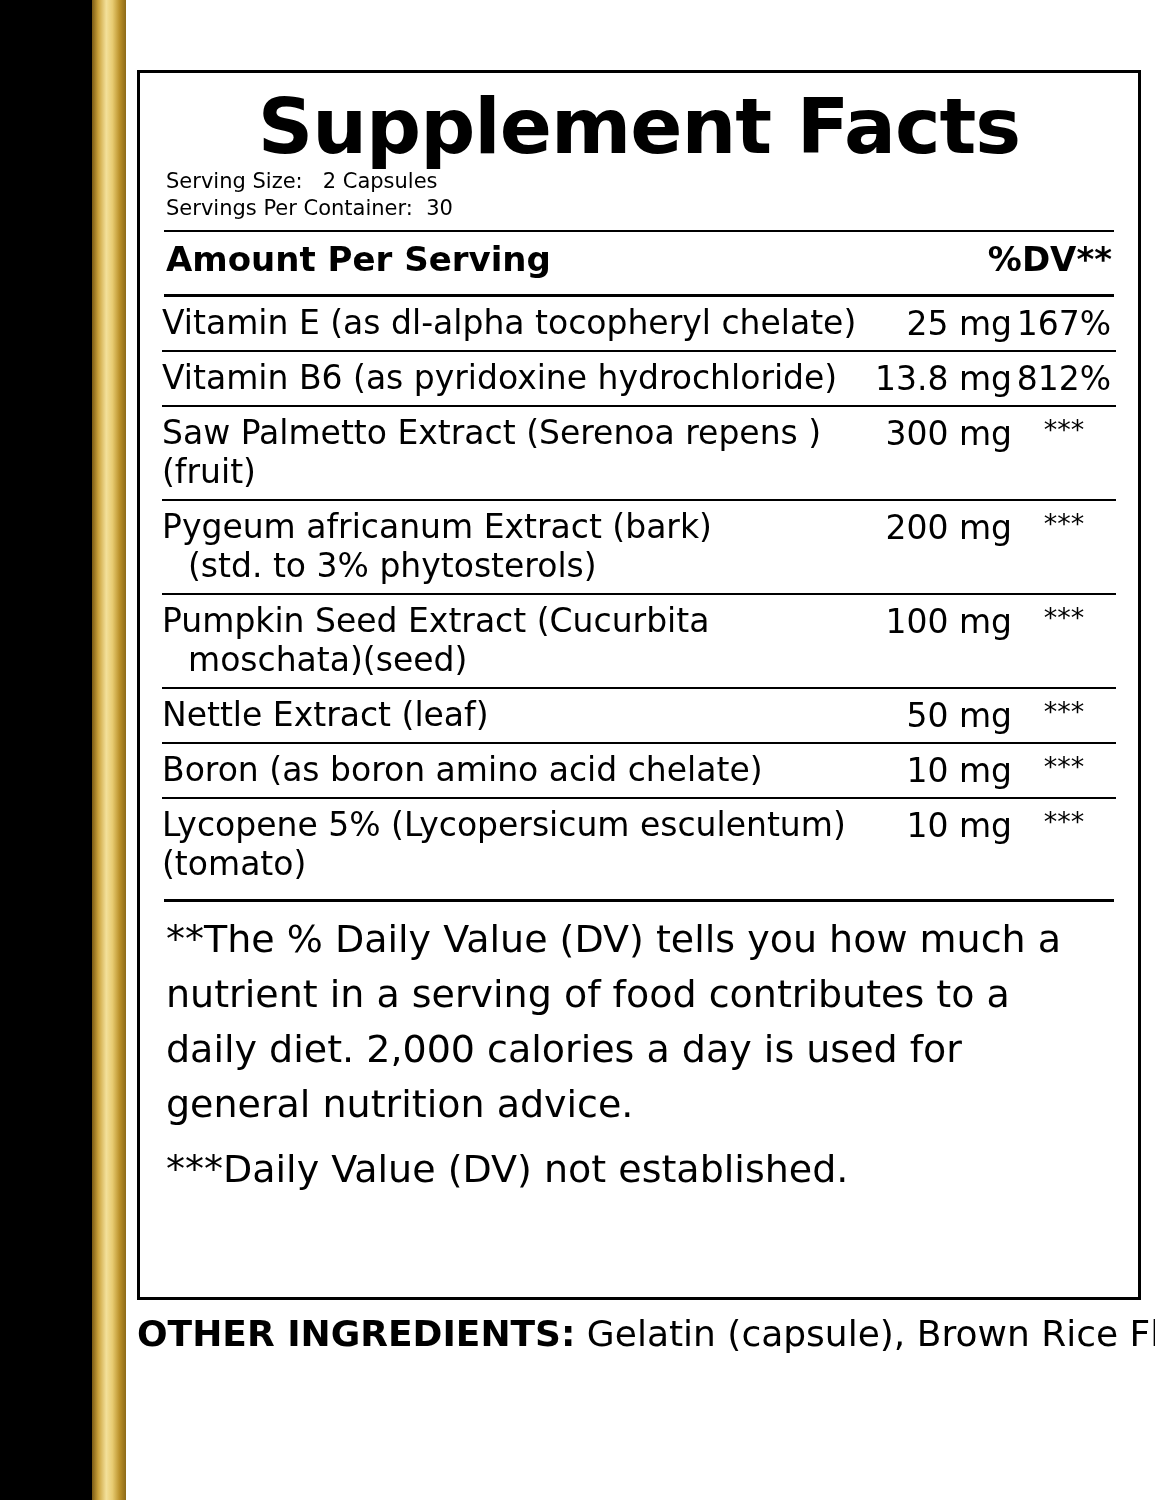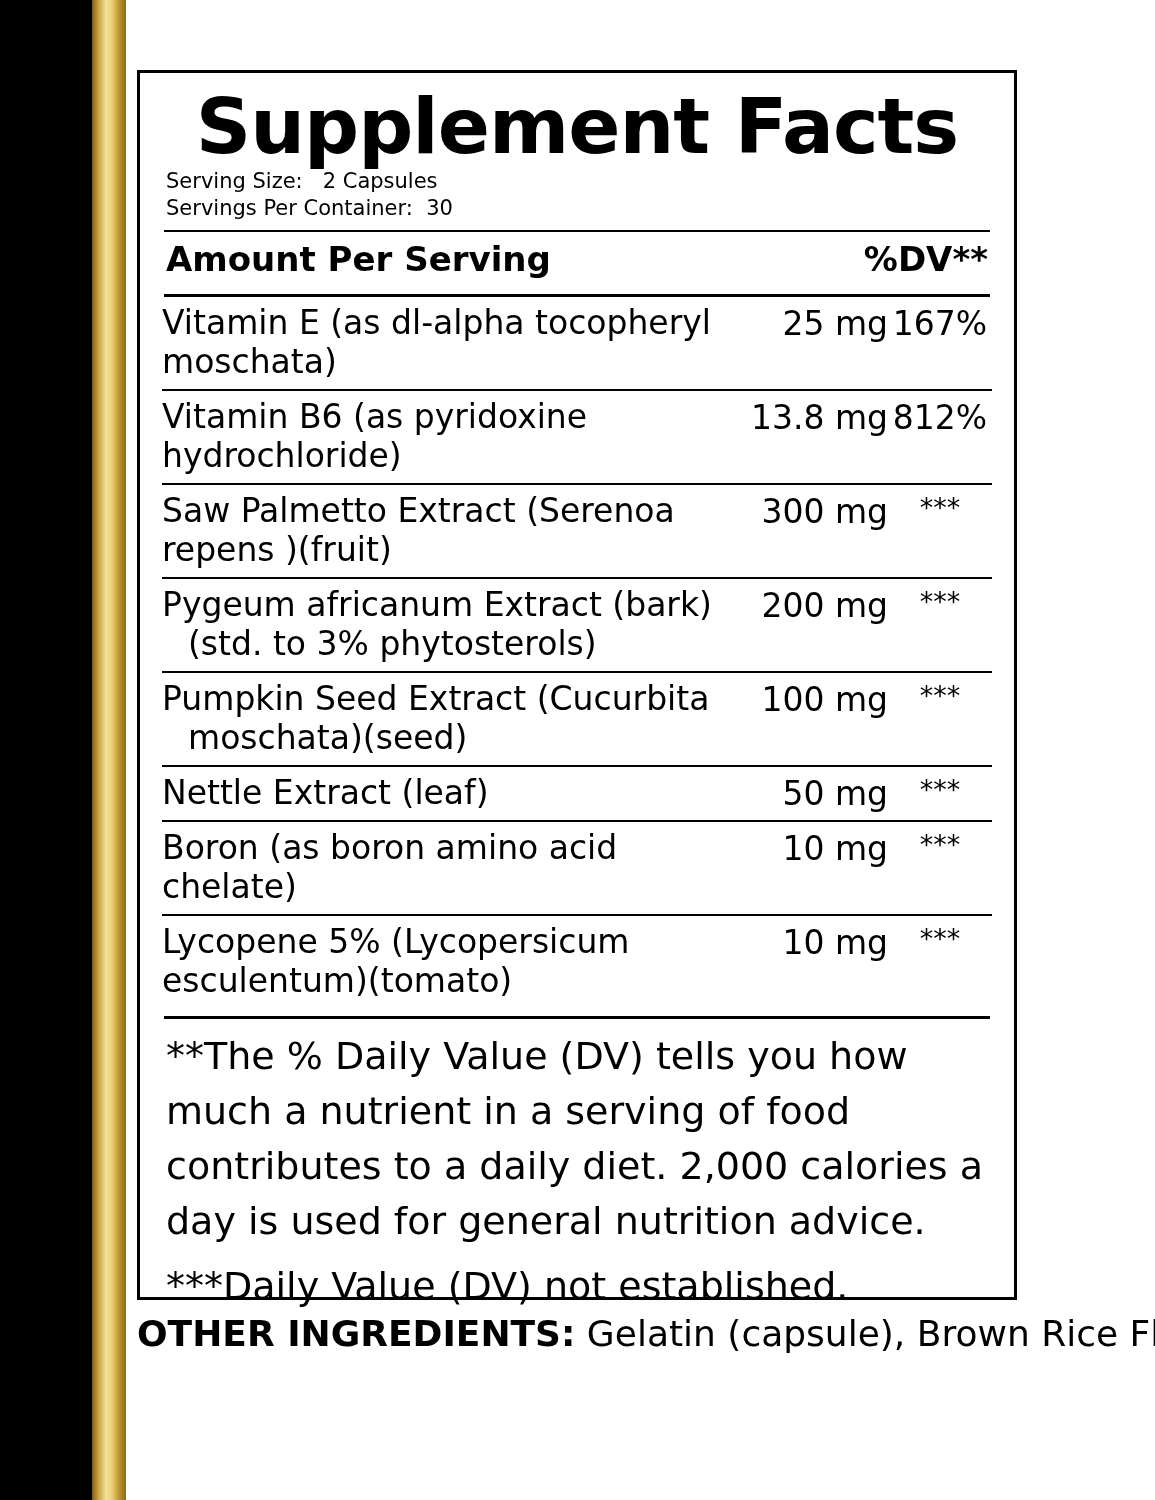--- a/index.html
+++ b/index.html
@@ -37,21 +37,21 @@
         #e8cc72 60%,
         #b98f28 82%,
         #8d6a18 100%);
   }
 
   
   .facts-panel {
     position: absolute;
     left: 137px;
     top: 70px;
-    width: 880px;
+    width: 1004px;
     height: 1230px;
     border: 3px solid #000;
     box-sizing: border-box;
     background: #fff;
   }
   .panel-inner {
     padding: 0 22px;
   }
 
   .title {
@@ -178,21 +178,21 @@
     <div class="amount-row">
       <span>Amount Per Serving</span>
       <span>%DV**</span>
     </div>
 
     <hr class="rule">
 
     <table class="ingredients">
       <tbody>
         <tr>
-          <td class="name">Vitamin E (as dl-alpha tocopheryl moschata)</td>
+          <td class="name">Vitamin E (as dl-alpha tocopheryl chelate)</td>
           <td class="amt">25 mg</td>
           <td class="dv">167%</td>
         </tr>
         <tr class="group-gap">
           <td class="name">Vitamin B6 (as pyridoxine hydrochloride)</td>
           <td class="amt">13.8 mg</td>
           <td class="dv">812%</td>
         </tr>
         <tr>
           <td class="name">Saw Palmetto Extract (Serenoa repens )(fruit)</td>

